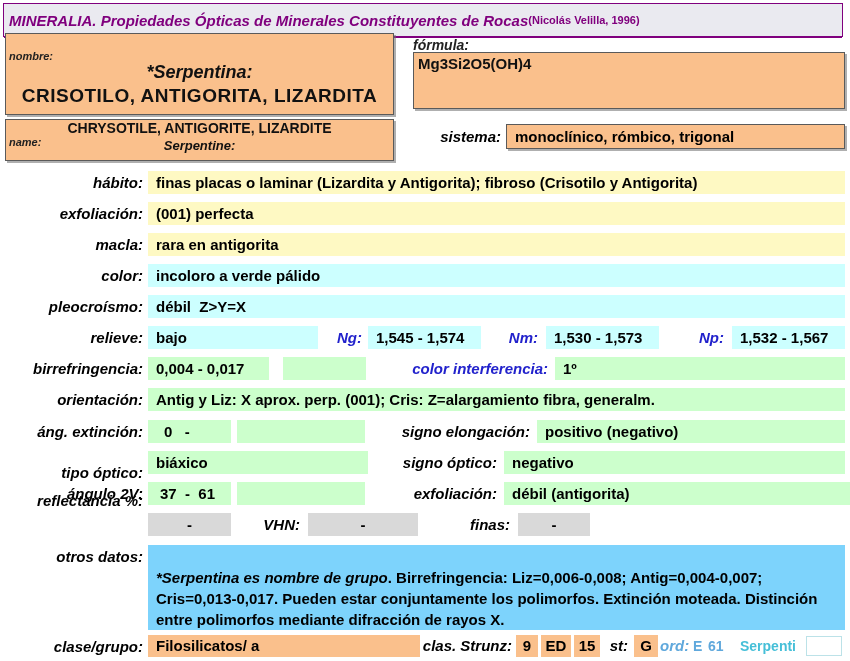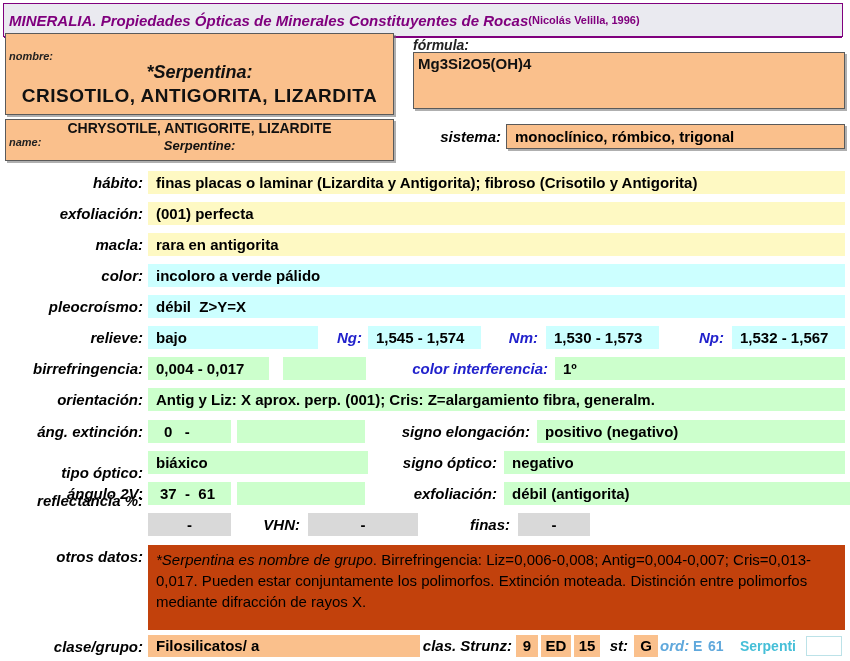--- a/index.html
+++ b/index.html
@@ -50,22 +50,22 @@
     height:23px;line-height:23px;font-size:15px;font-weight:bold;color:#000;
     padding-left:8px;white-space:pre;overflow:hidden;box-sizing:border-box;
   }
   .pink{background:#fef9c3;}
   .cyan{background:#CCFFFF;}
   .green{background:#CCFFCC;}
   .gray{background:#D9D9D9;text-align:center;padding-left:0;}
   .orange{background:#FAC08C;}
   .obox-small{background:#FAC08C;text-align:center;padding-left:0;height:22px;line-height:22px;}
   .yellow{
-    background:#c2410c;font-size:15px;font-weight:normal;color:#000;
-    padding:4px 8px;box-sizing:border-box;line-height:21px;
+    background:#7dd3fc;font-size:15px;font-weight:bold;color:#000;
+    padding:22px 8px;box-sizing:border-box;line-height:21px;
   }
   .yellow .intro{font-style:italic;}
   .plain{height:22px;line-height:22px;font-size:14px;font-weight:bold;white-space:pre;}
   .white-box{background:#FFFFFF;border:1px solid #BCE2E8;box-sizing:border-box;}
 </style>
 </head>
 <body>
 
 <div class="abs header">
   <span class="title">MINERALIA. Propiedades Ópticas de Minerales Constituyentes de Rocas</span>

